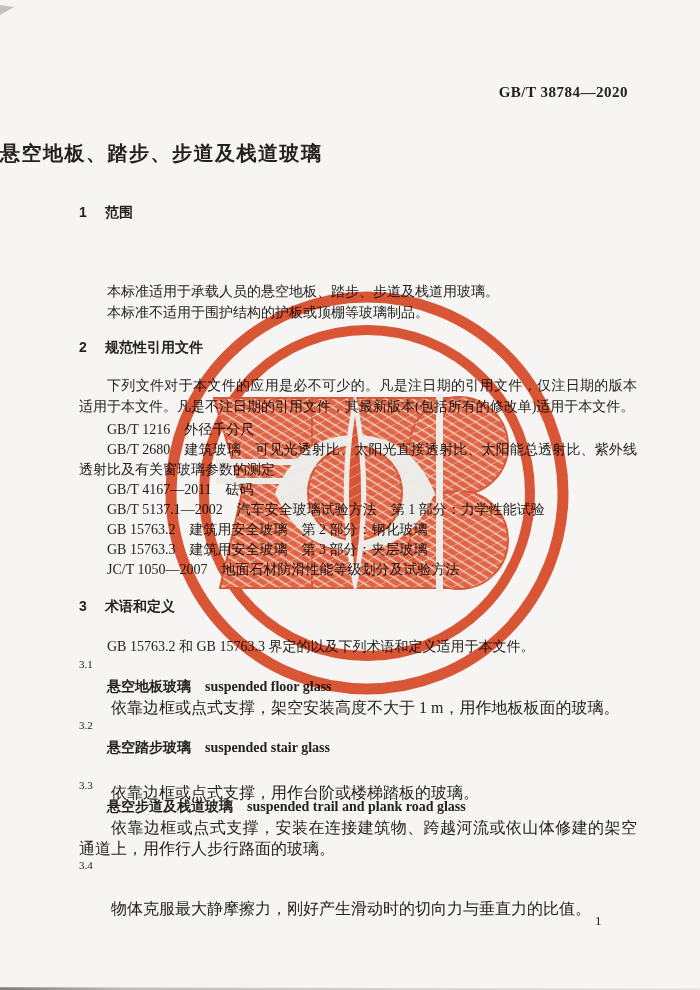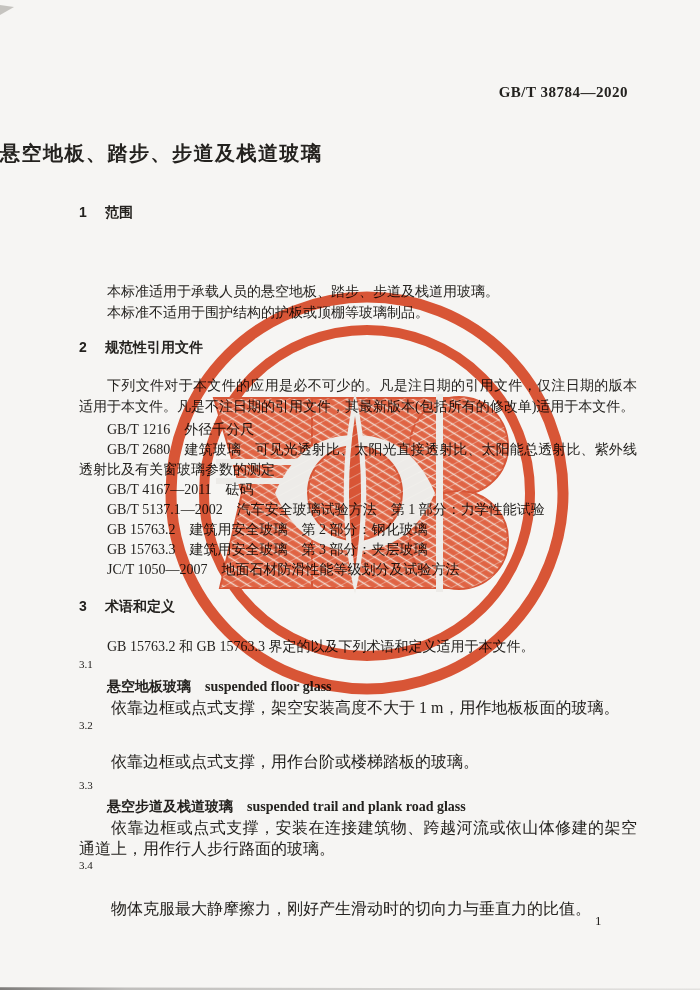--- a/index.html
+++ b/index.html
@@ -122,21 +122,24 @@
   </div>
   <div class="abs body-p" style="top:636px;">GB 15763.2 和 GB 15763.3 界定的以及下列术语和定义适用于本文件。</div>
 
   <div class="abs term-no" style="top:658px;">3.1</div>
   <div class="abs term-line" style="top:678px;">
     <span class="zh">悬空地板玻璃</span><span class="en">suspended floor glass</span>
   </div>
   <div class="abs term-def" style="top:697px;">依靠边框或点式支撑，架空安装高度不大于 1 m，用作地板板面的玻璃。</div>
 
   <div class="abs term-no" style="top:719px;">3.2</div>
-  <div class="abs term-def" style="top:751px;">依靠边框或点式支撑，用作台阶或楼梯踏板的玻璃。</div>
+  <div class="abs term-line" style="top:739px;">
+    <span class="zh">悬空踏步玻璃</span><span class="en">suspended stair glass</span>
+  </div>
+  <div class="abs term-def" style="top:782px;">依靠边框或点式支撑，用作台阶或楼梯踏板的玻璃。</div>
 
   <div class="abs term-no" style="top:779px;text-align:center;">3.3</div>
   <div class="abs term-line" style="top:798px;">
     <span class="zh">悬空步道及栈道玻璃</span><span class="en">suspended trail and plank road glass</span>
   </div>
   <div class="abs term-def" style="top:817px;">依靠边框或点式支撑，安装在连接建筑物、跨越河流或依山体修建的架空通道上，用作行人步行路面的玻璃。</div>
 
   <div class="abs term-no" style="top:859px;">3.4</div>
   <div class="abs term-def" style="top:898px;">物体克服最大静摩擦力，刚好产生滑动时的切向力与垂直力的比值。</div>
 

